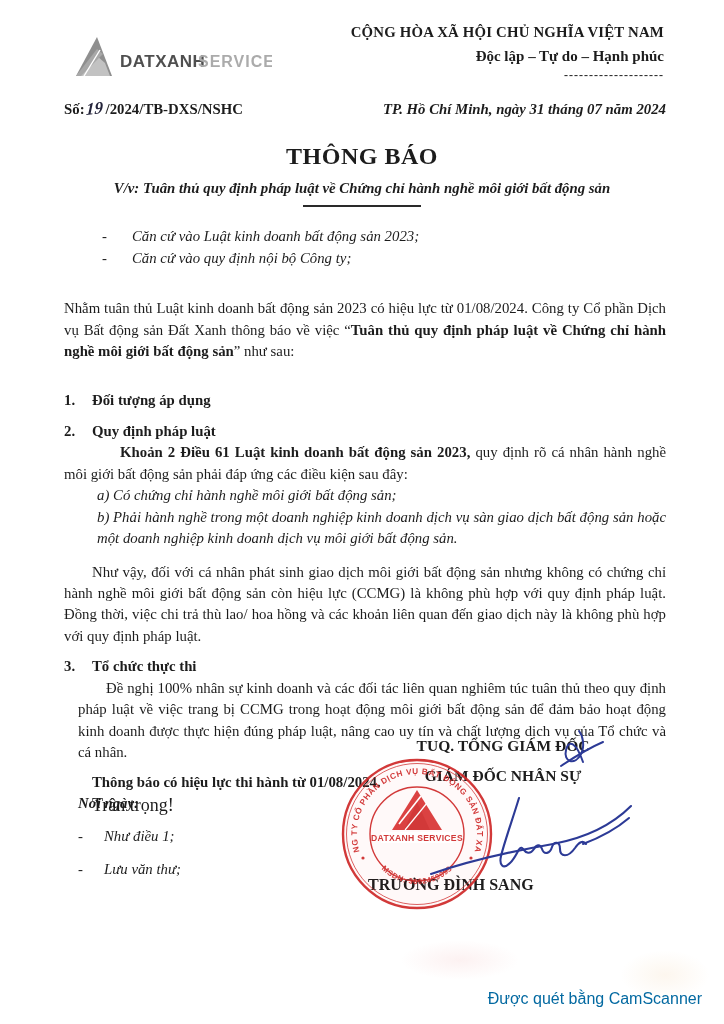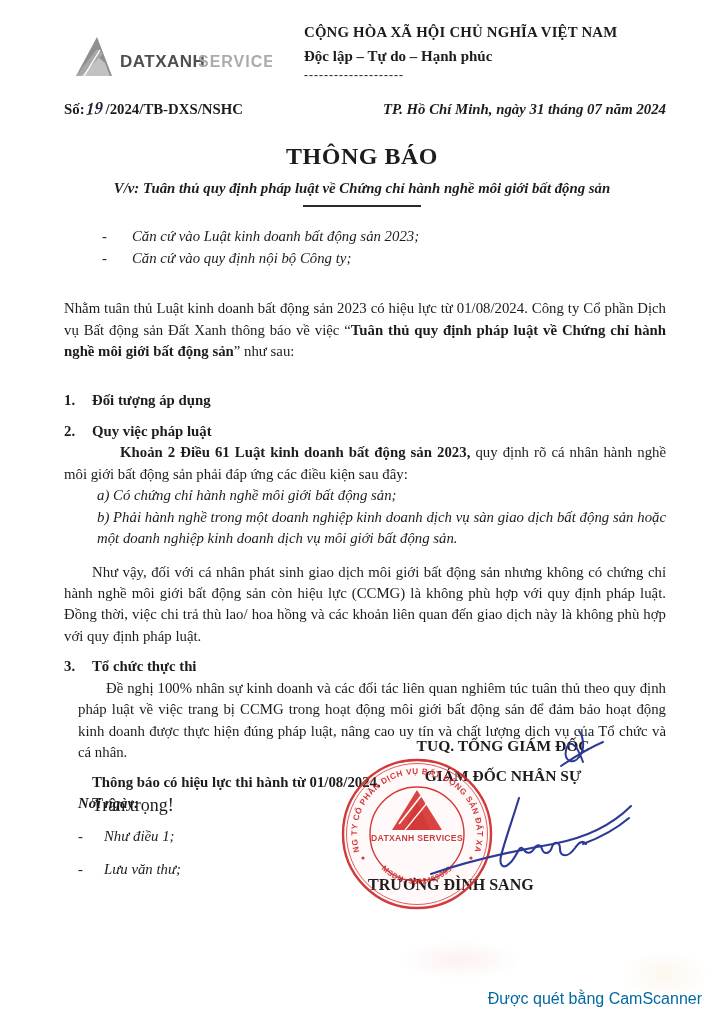--- a/index.html
+++ b/index.html
@@ -14,21 +14,21 @@
     position:relative;width:724px;height:1024px;background:#ffffff;overflow:hidden;
   }
   
   .smudge{position:absolute;border-radius:50%;pointer-events:none;}
   .smudge.s1{left:400px;top:940px;width:120px;height:40px;background:radial-gradient(ellipse, rgba(230,120,120,.10), rgba(230,120,120,0) 70%);}
   .smudge.s2{left:620px;top:950px;width:90px;height:50px;background:radial-gradient(ellipse, rgba(230,170,90,.10), rgba(230,170,90,0) 70%);}
 
   
   .top{display:flex;justify-content:space-between;align-items:flex-start;padding:24px 54px 0 72px;}
   .logo{display:flex;align-items:center;gap:8px;margin-top:8px;}
-  .national{text-align:left;width:360px;margin-right:6px;font-family:Liberation Serif, serif;}
+  .national{text-align:right;width:360px;margin-right:6px;font-family:Liberation Serif, serif;}
   .national-title{font-weight:bold;font-size:14.8px;letter-spacing:.2px;}
   .national-motto{font-weight:bold;font-size:15px;margin-top:7px;}
   .sep-dashes{font-size:12px;font-weight:bold;letter-spacing:1px;margin-top:3px;color:#2a2a2a;}
 
   .meta-row{display:flex;justify-content:space-between;align-items:baseline;padding:16px 58px 0 64px;}
   .doc-num{font-size:14.8px;font-weight:bold;}
   .hand-num{display:inline-block;font-style:italic;font-size:17px;transform:rotate(-7deg) skewX(-10deg);color:#23233a;margin:0 3px 0 1px;font-weight:bold;}
   .place-date{font-style:italic;font-weight:bold;font-size:14.8px;}
 
   .title{margin-top:24px;text-align:center;font-size:24px;font-weight:bold;letter-spacing:.5px;}
@@ -121,21 +121,21 @@
 
   <div class="sections">
 
     <div class="sec-head">
       <span class="sec-num">1.</span>
       <span>Đối tượng áp dụng</span>
     </div>
 
     <div class="sec-head">
       <span class="sec-num">2.</span>
-      <span>Quy việc pháp luật</span>
+      <span>Quy định pháp luật</span>
     </div>
     <div class="sec2-lead"><span class="lead-bold">Khoản 2 Điều 61 Luật kinh doanh bất động sản 2023,</span><span> quy định rõ cá nhân hành nghề môi giới bất động sản phải đáp ứng các điều kiện sau đây:</span></div>
     <div class="sec2-items">a) Có chứng chỉ hành nghề môi giới bất động sản;</div>
     <div class="sec2-items">b) Phải hành nghề trong một doanh nghiệp kinh doanh dịch vụ sàn giao dịch bất động sản hoặc một doanh nghiệp kinh doanh dịch vụ môi giới bất động sản.</div>
     <div class="sec2-note">Như vậy, đối với cá nhân phát sinh giao dịch môi giới bất động sản nhưng không có chứng chỉ hành nghề môi giới bất động sản còn hiệu lực (CCMG) là không phù hợp với quy định pháp luật. Đồng thời, việc chi trả thù lao/ hoa hồng và các khoản liên quan đến giao dịch này là không phù hợp với quy định pháp luật.</div>
 
     <div class="sec-head">
       <span class="sec-num">3.</span>
       <span>Tổ chức thực thi</span>
     </div>

